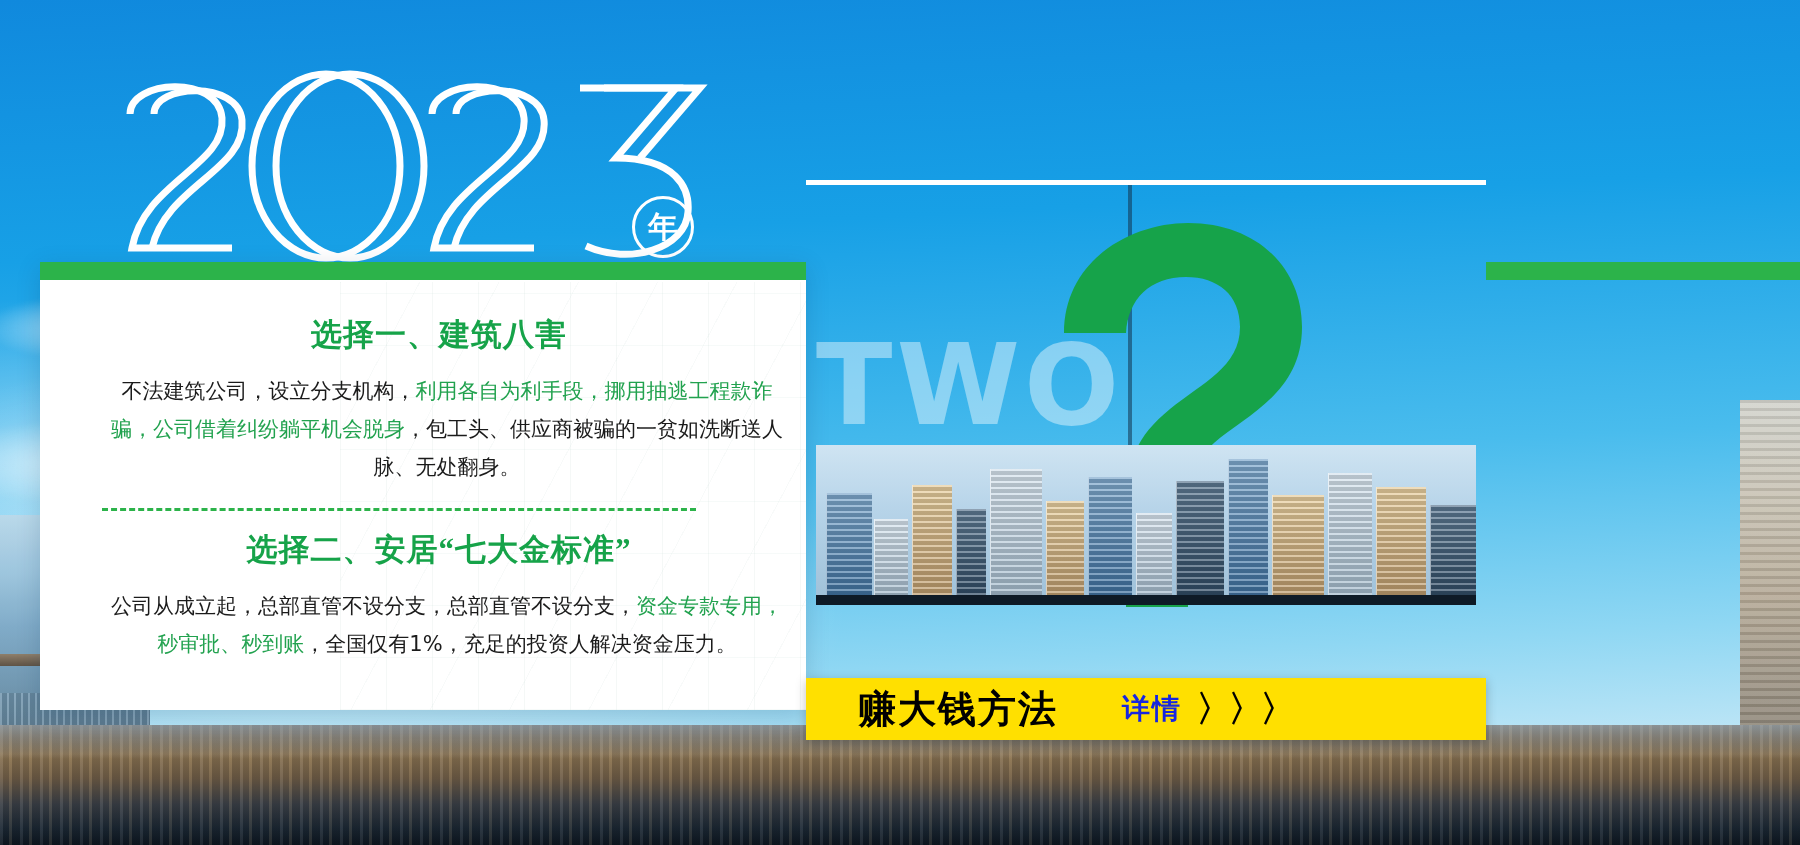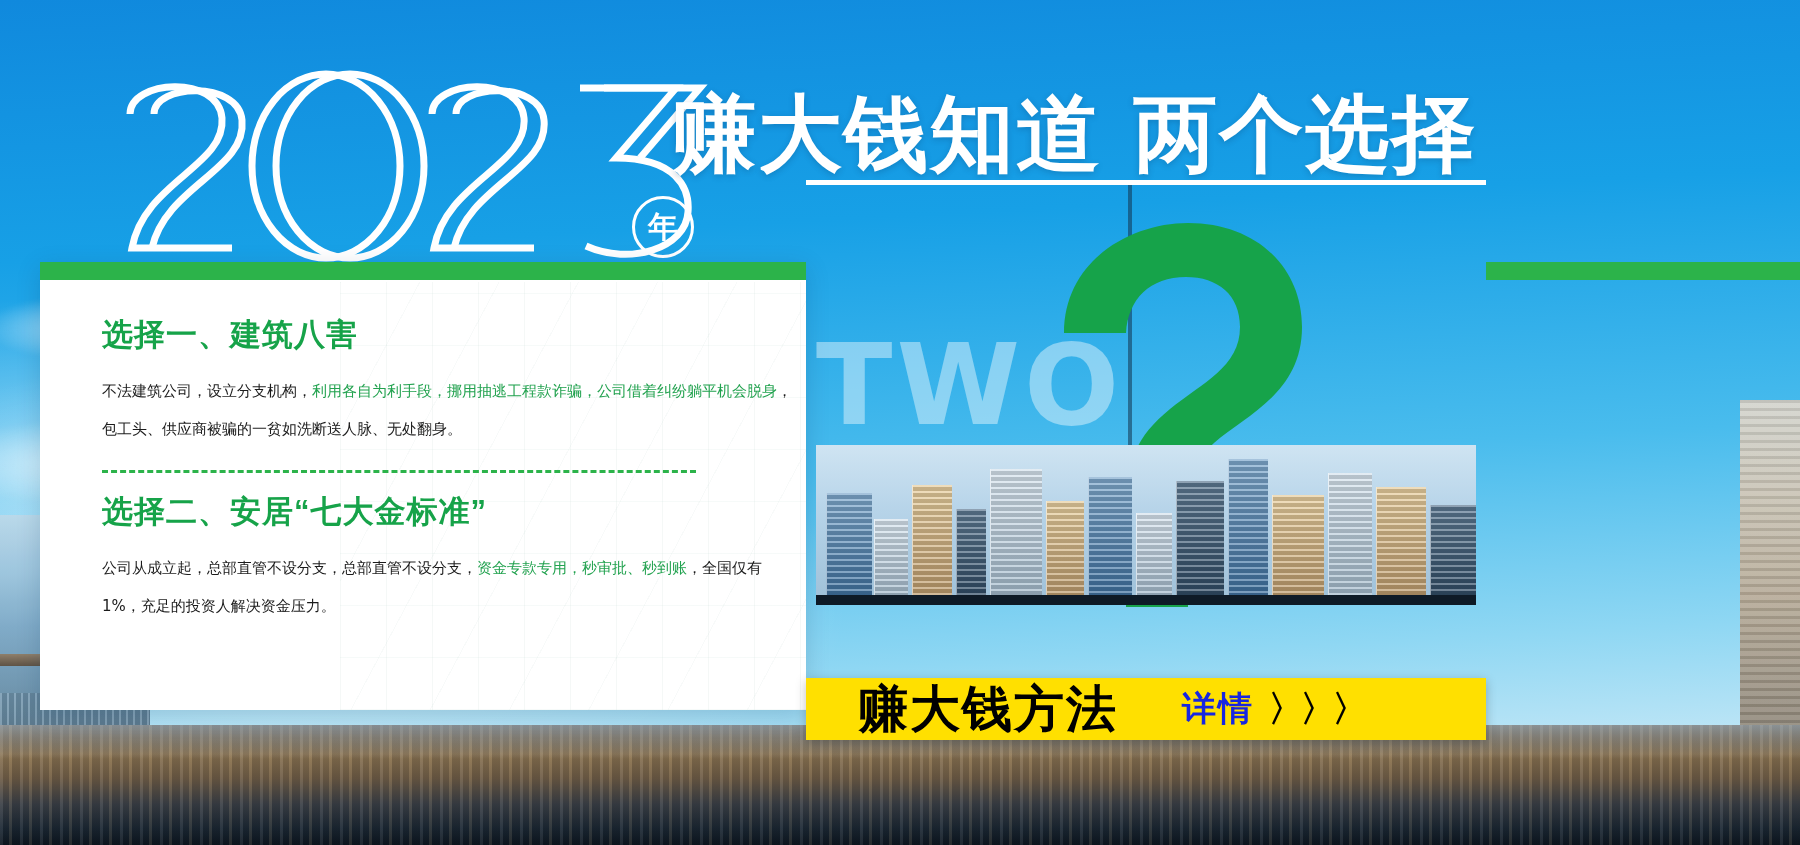--- a/index.html
+++ b/index.html
@@ -128,30 +128,32 @@
       repeating-linear-gradient(118deg, rgba(60,130,110,.07) 0 1px, rgba(0,0,0,0) 1px 70px);
     pointer-events:none;
   }
   .card-inner { position:relative; padding:52px 30px 0 62px; }
 
   .sec-title {
     color:#16a349;
     font-size:31px;
     font-weight:bold;
     letter-spacing:1px;
-    font-family:Liberation Sans, sans-serif;
+    font-family:Liberation Serif, serif;
     white-space:nowrap;
+    text-align:center;
   }
   .sec-body {
     margin-top:16px;
-    font-size:15px;
+    font-size:21px;
     line-height:38px;
     color:#1b1b1b;
     font-family:"DejaVu Sans",sans-serif;
     width:690px;
+    text-align:center;
   }
   .sec-body .hl { color:#22a24f; }
 
   .divider {
     margin:22px 0 0 0;
     width:594px; height:0;
     border-top:3px dashed #2cb34a;
   }
   .sec2 { margin-top:18px; }
 
@@ -206,25 +208,25 @@
   
   .cta {
     position:absolute; left:806px; top:678px;
     width:680px; height:62px;
     background:#ffe000;
     display:flex; align-items:center;
     padding-left:52px;
     box-shadow:0 3px 10px rgba(0,0,0,.25);
   }
   .cta-main {
-    color:#000000; font-size:50px; font-weight:bold;
+    color:#000000; font-size:38px; font-weight:bold;
     letter-spacing:2px; font-family:"DejaVu Sans",sans-serif;
   }
   .cta-detail {
-    color:#1726e0; font-size:34px; font-weight:bold;
+    color:#1726e0; font-size:28px; font-weight:bold;
     letter-spacing:2px; margin-left:64px;
     font-family:"DejaVu Sans",sans-serif;
   }
   .cta-arrows {
     margin-left:14px; color:#000000; font-size:36px; font-weight:bold;
     letter-spacing:-4px; font-family:"DejaVu Sans",sans-serif;
   }
 
   .green-accent-right {
     position:absolute; left:1486px; top:262px; width:314px; height:18px;
@@ -251,21 +253,20 @@
         <ellipse cx="240" cy="104" rx="74" ry="92"></ellipse>
         <path d="M322 52 C322 18, 410 12, 414 56 C418 104, 336 120, 324 186 L424 186"></path>
         <path d="M346 52 C346 22, 430 18, 434 58 C439 108, 358 124, 344 186"></path>
         <path d="M470 26 L566 26 L506 96 C566 96, 580 126, 578 150 C576 186, 520 204, 476 184"></path>
         <path d="M494 26 L590 26 L530 96"></path>
       </g>
     </svg>
   </div>
   <div class="year-suffix">年</div>
 
-  <div class="headline">赚大钱知道 两个选择</div>
   <div class="headline-rule"></div>
   <div class="green-accent-right"></div>
 
   <div class="card">
     <div class="card-topbar"></div>
     <div class="card-blueprint"></div>
     <div class="card-inner">
 
       <div class="sec-title">选择一、建筑八害</div>
       <div class="sec-body">

